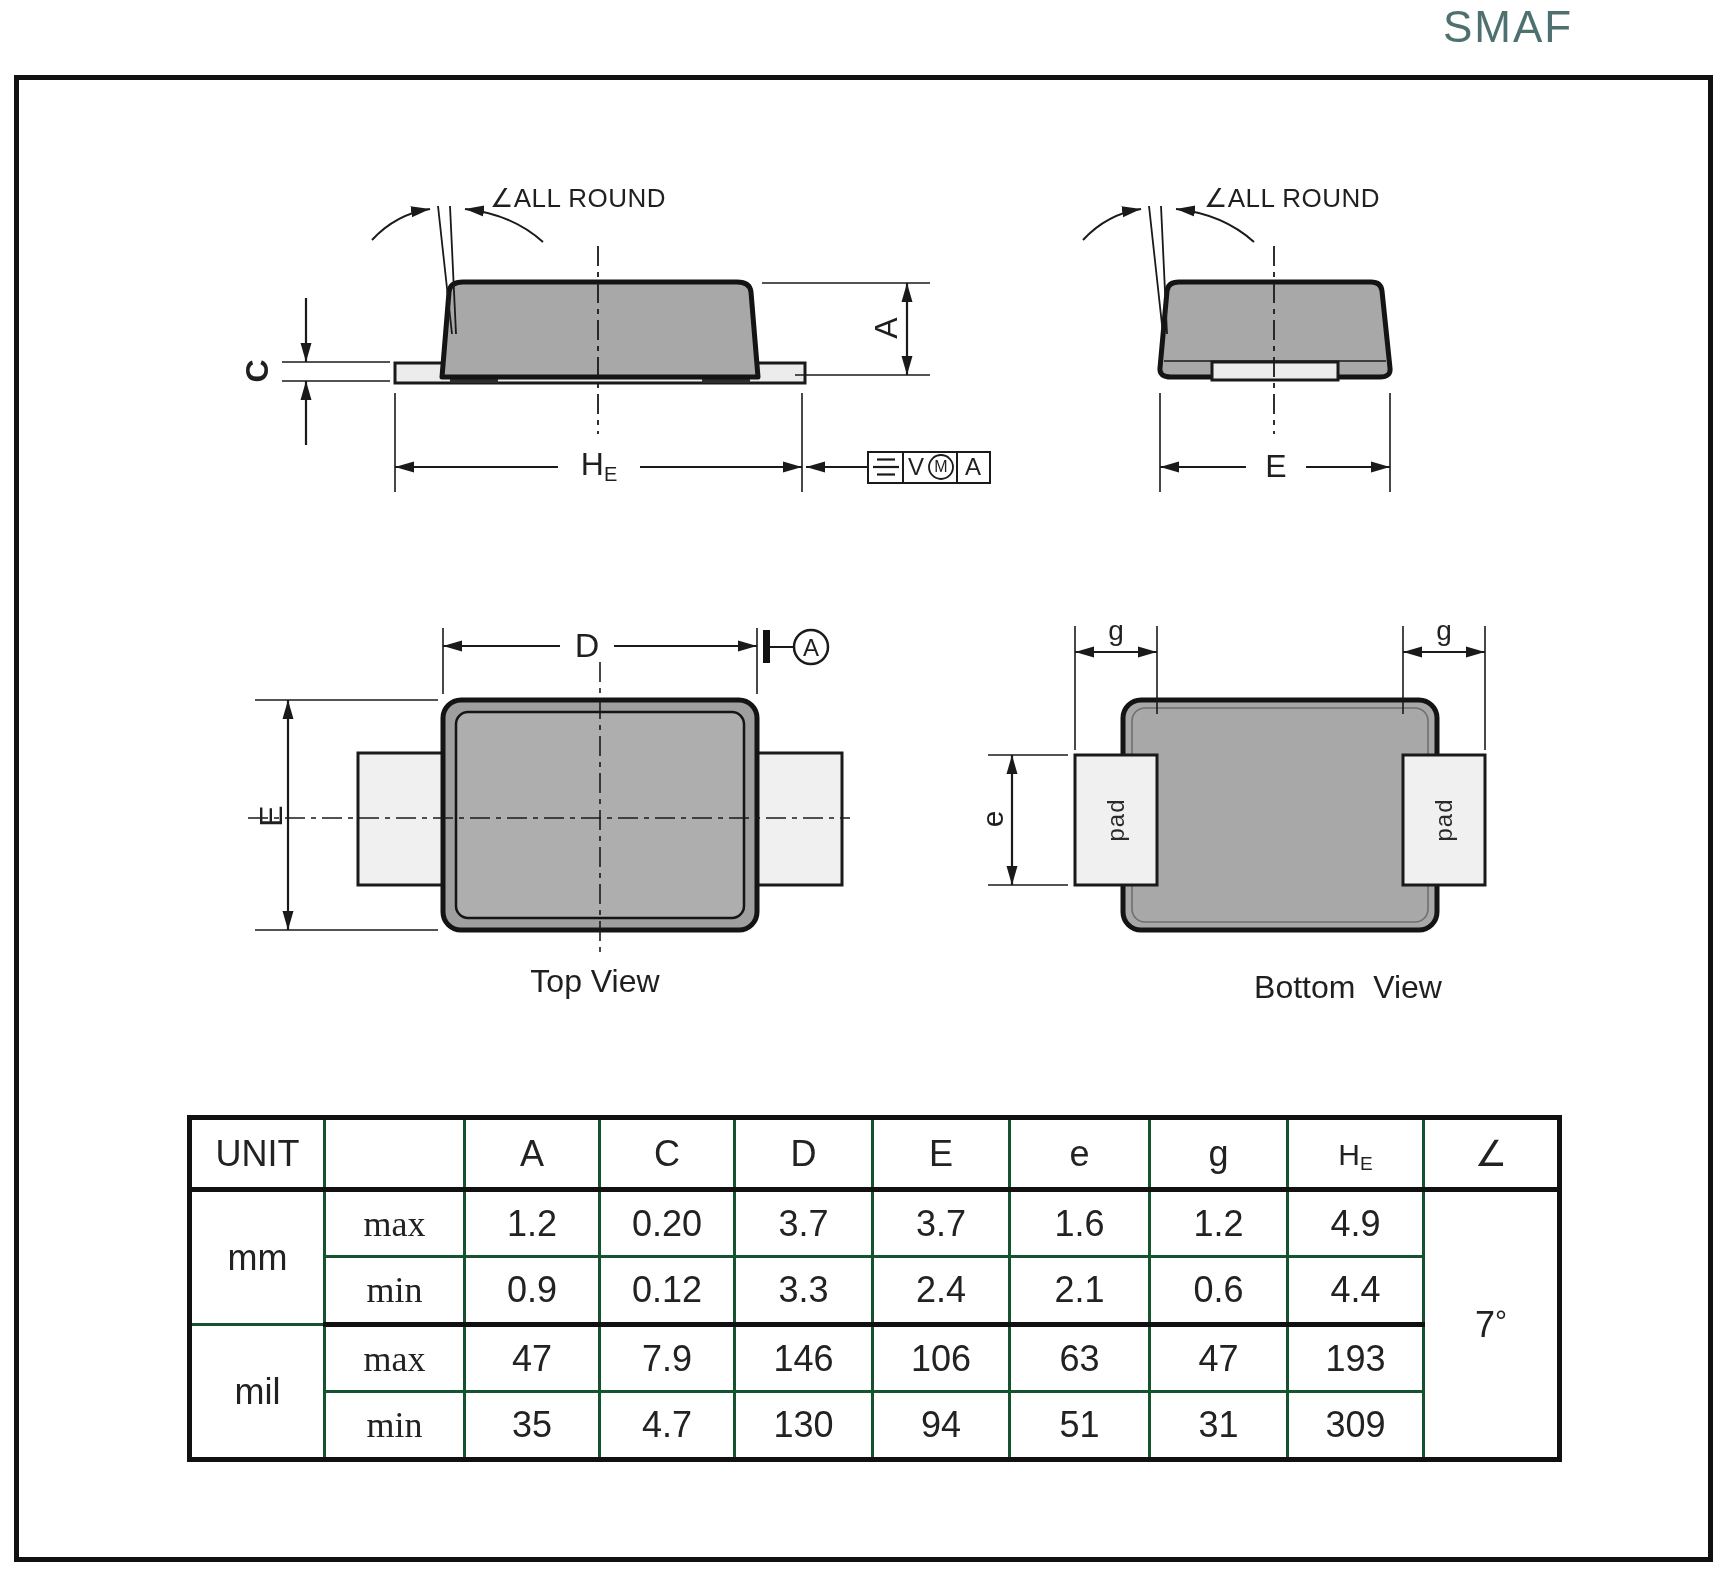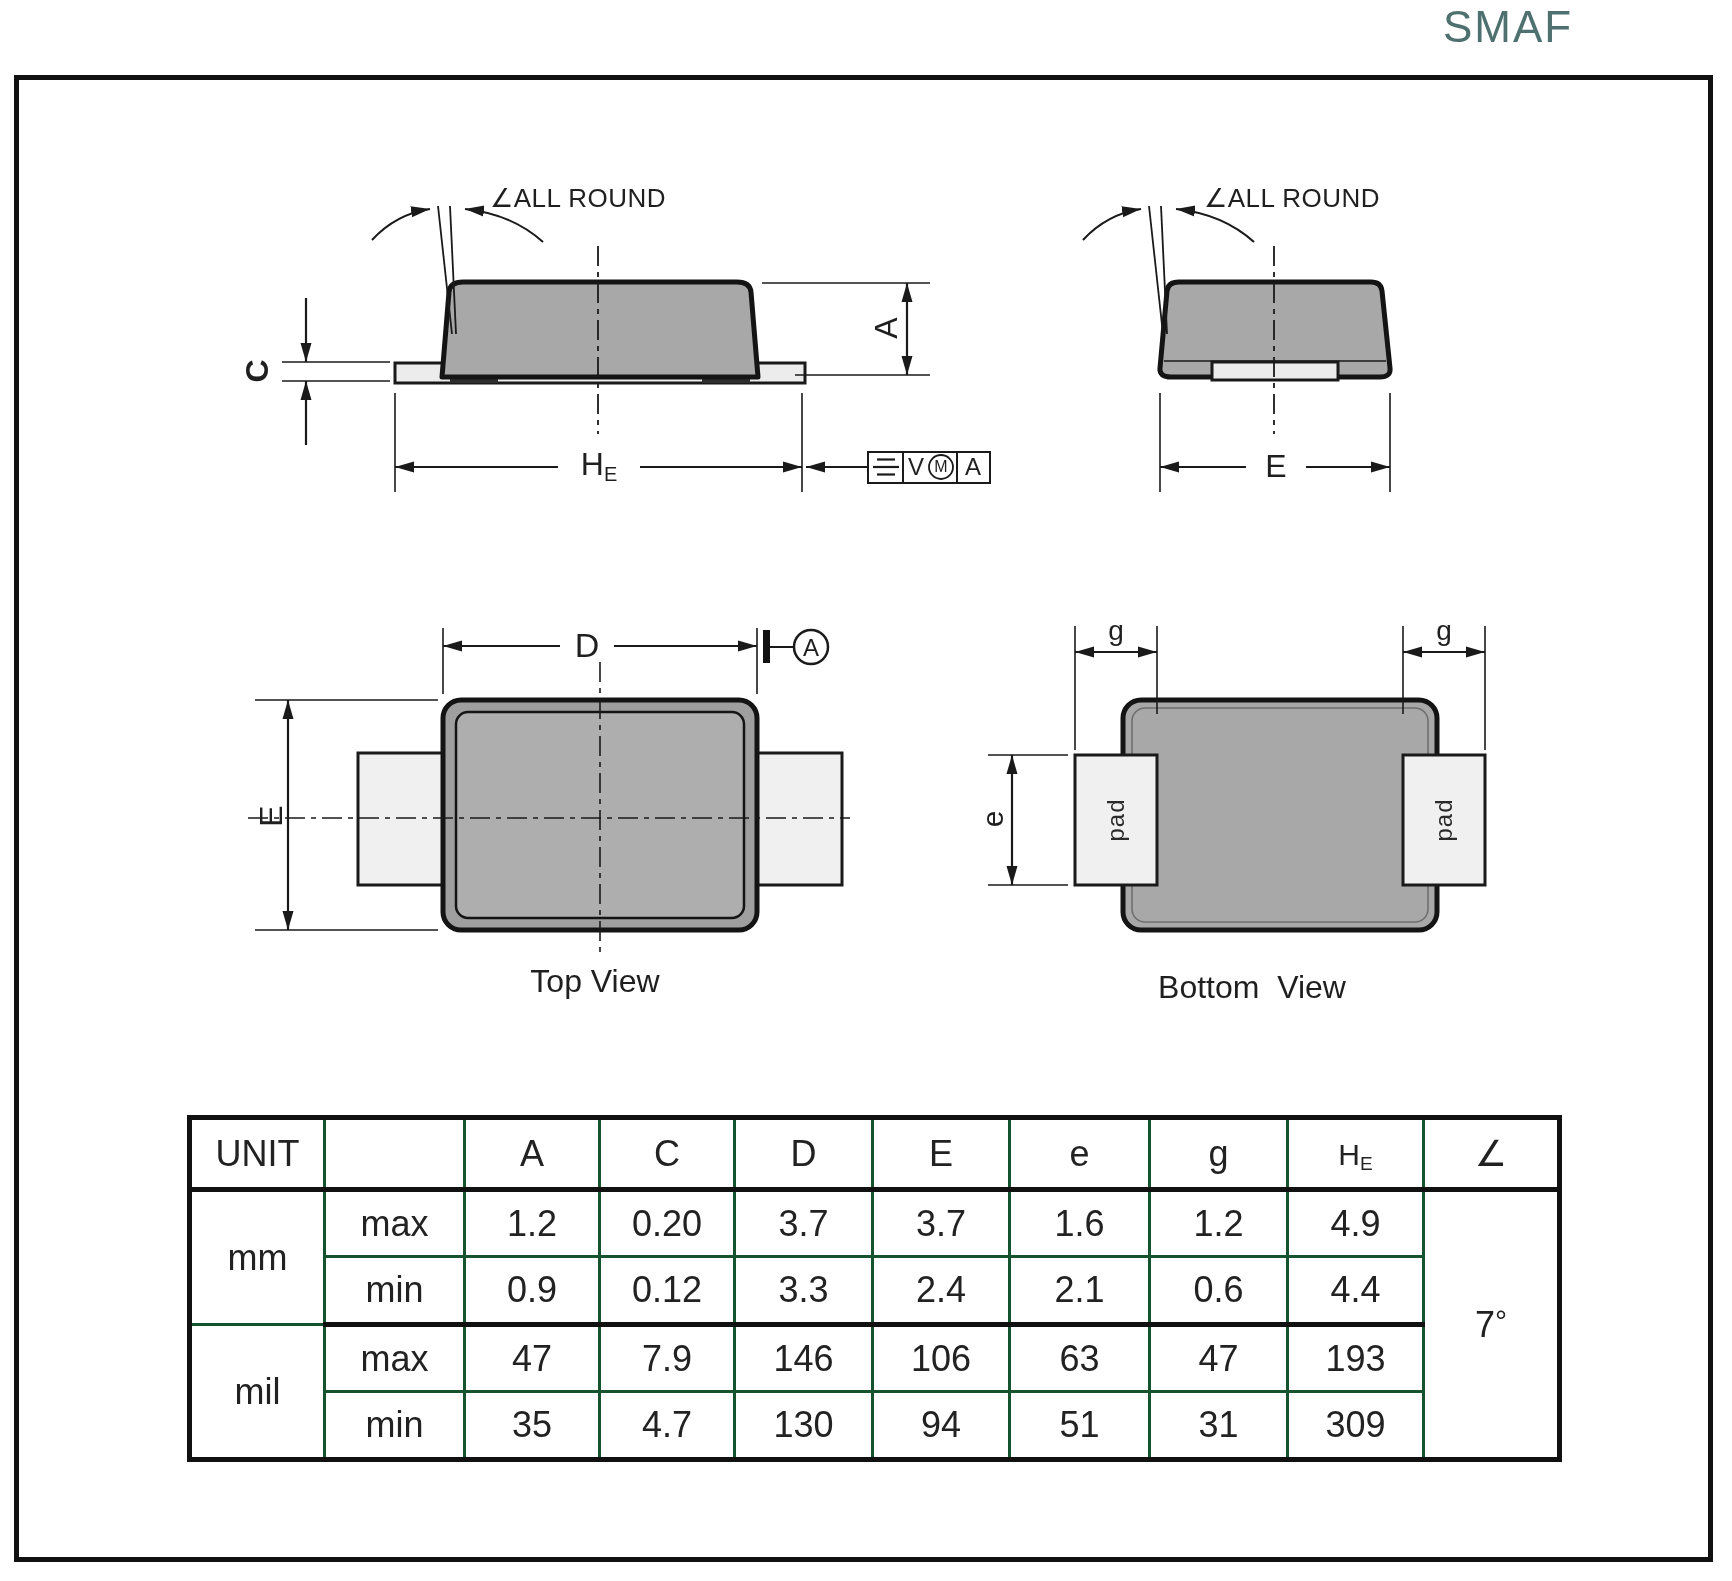--- a/index.html
+++ b/index.html
@@ -25,21 +25,21 @@
 
   
   #spec-table{position:absolute;left:187px;top:1115px;width:1370px;height:342px;
               border-collapse:collapse;table-layout:fixed;}
   #spec-table td{border:3px solid #14532d;text-align:center;vertical-align:middle;
                  font-size:36px;color:#222;padding:0;}
   #spec-table tr.hdr td{border-bottom:5px solid #111;}
   #spec-table td.thickb{border-bottom:5px solid #111;}
   #spec-table{border:5px solid #111;}
   td.unitname{font-size:36px;}
-  td.bound{font-size:32px;}
+  td.bound{font-size:32px;font-family:Liberation Serif, serif;}
   td.unithdr{font-size:34px;}
   td.anglehdr{font-size:28px;}
   td.anglecell{font-size:36px;}
   .degree{font-size:30px;vertical-align:6px;}
   .hehdr-main{font-size:30px;}
   .hehdr-sub{font-size:19px;vertical-align:-5px;}
 </style>
 </head>
 <body>
 
@@ -185,21 +185,21 @@
   <div class="lbl" style="left:587px;top:645px;font-size:34px;">D</div>
   <div class="lbl datum-letter" style="left:811px;top:648px;">A</div>
   <div class="lbl rot dimletter" style="left:271px;top:816px;">E</div>
   <div class="lbl caption" style="left:595px;top:981px;">Top View</div>
 
   <div class="lbl glabel" style="left:1116px;top:631px;">g</div>
   <div class="lbl glabel" style="left:1444px;top:631px;">g</div>
   <div class="lbl rot" style="left:993px;top:819px;font-size:30px;">e</div>
   <div class="lbl rot padlabel" style="left:1116px;top:820px;">pad</div>
   <div class="lbl rot padlabel" style="left:1444px;top:820px;">pad</div>
-  <div class="lbl caption" style="left:1252px;top:987px;">Bottom  View</div>
+  <div class="lbl caption" style="left:1348px;top:987px;">Bottom  View</div>
 
   <table id="spec-table">
     <colgroup>
       <col style="width:135px">
         <col style="width:140px">
         <col style="width:135px">
         <col style="width:135px">
       <col style="width:138px">
         <col style="width:137px">
         <col style="width:140px">

